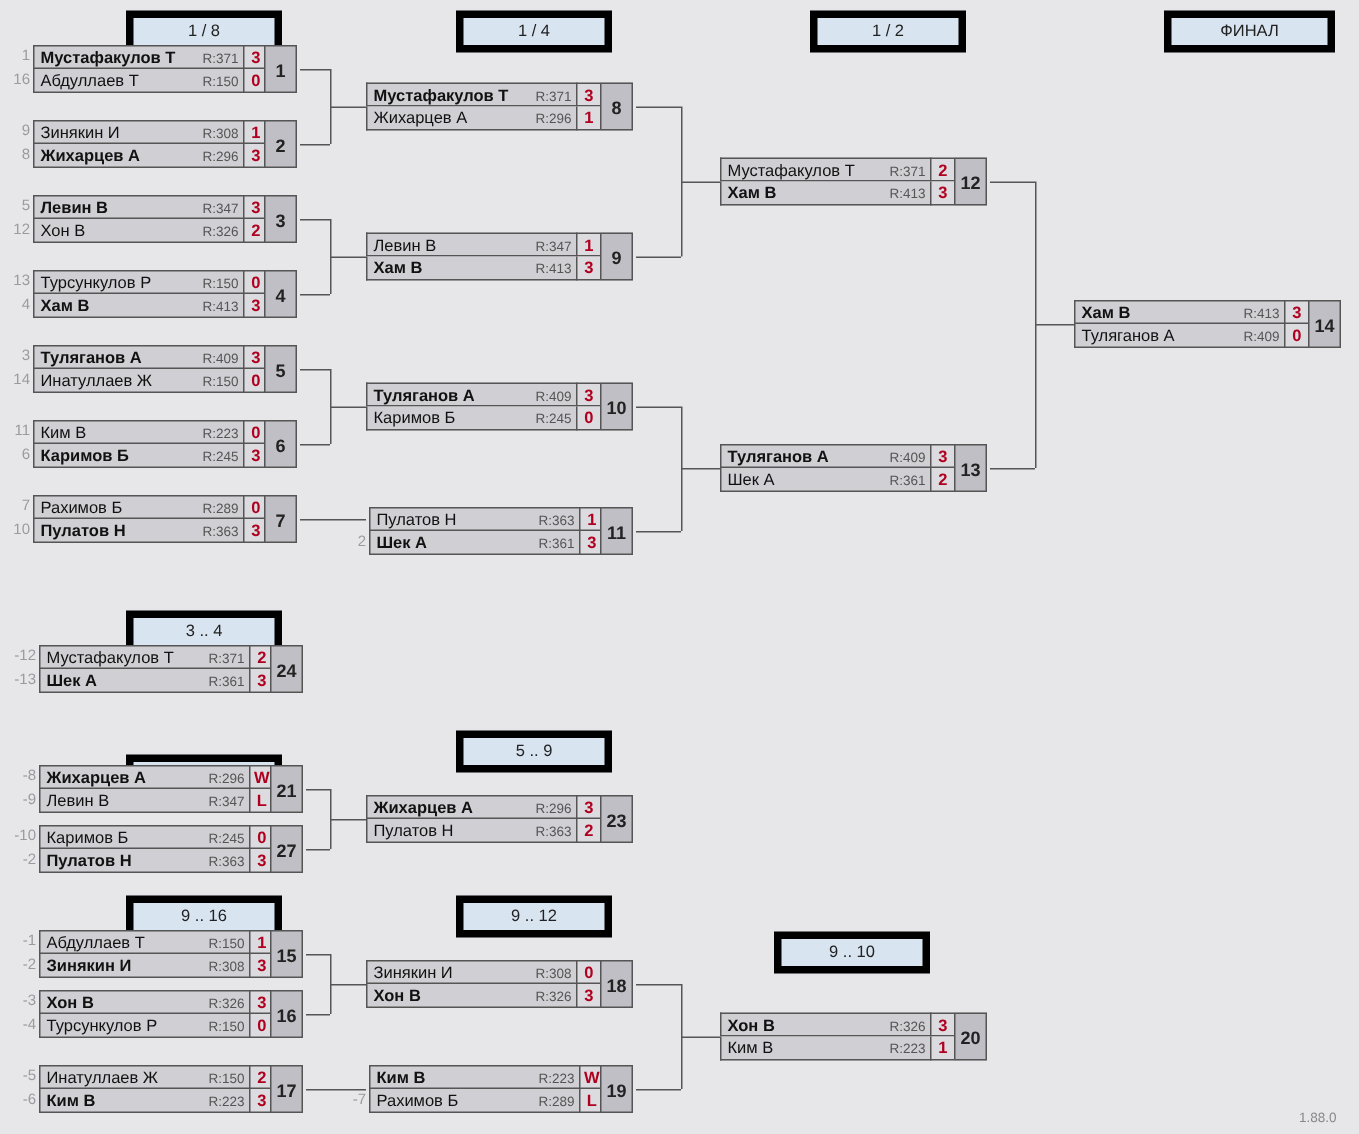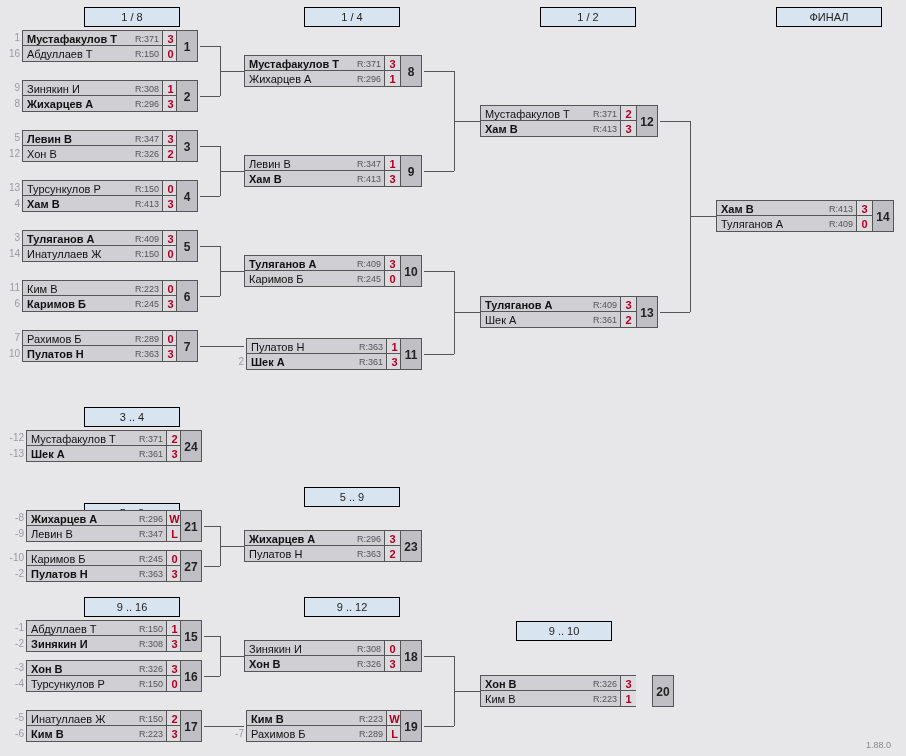--- a/index.html
+++ b/index.html
@@ -1,17 +1,17 @@
 <!DOCTYPE html>
 <html><head>
 <meta charset="utf-8">
 <style>
 html,body{margin:0;padding:0;background:#e7e7ea;font-family:Arial,sans-serif;font-size:11px}
 .canvas{position:relative;width:906px;height:756px;background:#e7e7ea}
-.round-header{position:absolute;min-width:80px;height:18px;line-height:18px;text-align:center;background:#d9e4f1;border:1px solid #000000;color:#222;font-size:11px;padding:0 6px}
+.round-header{position:absolute;min-width:80px;height:18px;line-height:18px;text-align:center;background:#d9e4f1;border:5px solid #000000;color:#222;font-size:11px;padding:0 6px}
 .match{position:absolute}
 .match .row{display:flex;align-items:stretch;height:16px}
 .seed{width:16px;text-align:right;padding-right:2px;color:#9a9aa0;font-size:10px;line-height:16px}
 .seed.wide{width:24px}
 .namebox{position:relative;width:140px;line-height:16px;height:16px;background:#cfcfd4;border:1px solid #555;border-right:none;padding-left:4px;box-sizing:border-box;color:#111}
 .name.winner{font-weight:bold}
 .rating{position:absolute;right:3px;top:0;font-size:9px;color:#555;line-height:16px}
 .scorecell{width:16px;height:16px;line-height:16px;text-align:center;font-weight:bold;color:#b00020;background:#dcdce0;border:1px solid #555;border-right:none;box-sizing:border-box;font-size:11px}
 .match .row.second .namebox,.match .row.second .scorecell{border-top:none}
 .matchno{position:absolute;width:22px;height:32px;line-height:32px;text-align:center;font-weight:bold;color:#222;background:#bfbfc5;border:1px solid #555;box-sizing:border-box;font-size:12px}
@@ -354,16 +354,16 @@
     </div>
     <div class="match" style="left: 480px; top: 675px;">
       <div class="row">
         <div class="namebox"><span class="name winner">Хон В</span><span class="rating">R:326</span></div>
         <div class="scorecell">3</div>
       </div>
       <div class="row second">
         <div class="namebox"><span class="name">Ким В</span><span class="rating">R:223</span></div>
         <div class="scorecell">1</div>
       </div>
-      <div class="matchno" style="left: 172px; top: 0px;">20</div>
+      <div class="matchno" style="left: 156px; top: 0px;">20</div>
     </div>
   </div>
 <div class="ver" style="position:absolute;left:866px;top:740px">1.88.0</div>
 
 </body></html>

